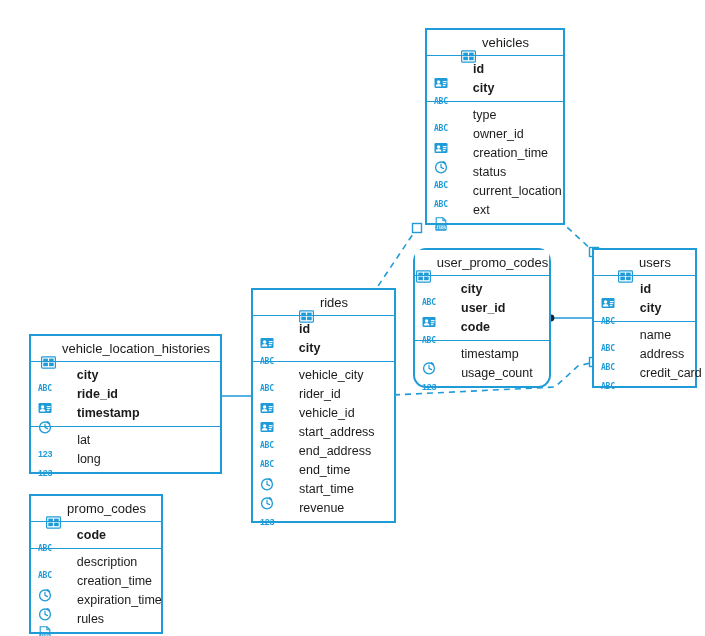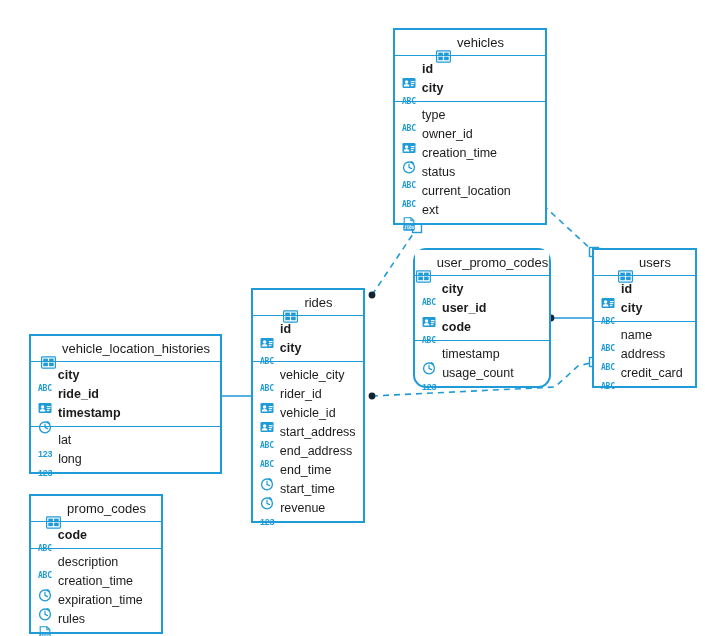--- a/index.html
+++ b/index.html
@@ -36,21 +36,21 @@
   }
   .ent-section{padding:3px 0 4px 0;}
   .ent-section.keys{border-bottom:1px solid #1f9bd8;}
   .field{
     height:19px;
     display:flex;align-items:center;gap:6px;
     padding:0 7px;
     box-sizing:border-box;
     white-space:nowrap;
   }
-  .fname{font-size:12.5px;color:#1b1b1b;}
+  .fname{font-size:12.5px;color:#1b1b1b;margin-left:19px;}
   .field.pk .fname{font-weight:bold;}
 
   
   .ic{flex:0 0 auto;display:inline-block;line-height:0;margin-top:28px;}
   .ic svg{display:block;}
   .ic-num{
     font-family:"Liberation Sans", sans-serif;
     font-size:9px;font-weight:bold;color:#1f9bd8;
     line-height:14px;letter-spacing:-0.3px;
   }
@@ -82,21 +82,21 @@
       </g>
       <g>
         <path d="M551 318 L592 318" fill="none" stroke="#1f9bd8" stroke-width="1.6"></path>
         <circle cx="551" cy="318" r="3.4" fill="#0f2533"></circle>
       </g>
       <g>
         <path d="M216 396 L251 396" fill="none" stroke="#1f9bd8" stroke-width="1.6"></path>
         <circle cx="216" cy="396" r="3.4" fill="#0f2533"></circle>
       </g>
     </svg>
-<div class="entity" style="left: 393px; top: 28px; width: 154px;">
+<div class="entity" style="left: 425px; top: 28px; width: 140px;">
       <div class="ent-header">
         <span class="ic">
           <svg width="15" height="13" viewBox="0 0 15 13">
             <rect x="0.6" y="0.9" width="13.8" height="11.2" rx="0.8" fill="none" stroke="#1f9bd8" stroke-width="1.2"></rect>
             <rect x="2.3" y="2.6" width="4.6" height="2.8" fill="#1f9bd8"></rect>
             <rect x="8.1" y="2.6" width="4.6" height="2.8" fill="#1f9bd8"></rect>
             <rect x="2.3" y="6.6" width="4.6" height="3.6" fill="#1f9bd8"></rect>
             <rect x="8.1" y="6.6" width="4.6" height="3.6" fill="#1f9bd8"></rect>
           </svg>
         </span>
@@ -263,21 +263,21 @@
         <div class="field">
           <span class="ic ic-abc">ABC</span>
           <span class="fname">address</span>
         </div>
         <div class="field">
           <span class="ic ic-abc">ABC</span>
           <span class="fname">credit_card</span>
         </div>
       </div>
     </div>
-    <div class="entity" style="left: 251px; top: 288px; width: 114px;">
+    <div class="entity" style="left: 251px; top: 288px; width: 145px;">
       <div class="ent-header">
         <span class="ic">
           <svg width="15" height="13" viewBox="0 0 15 13">
             <rect x="0.6" y="0.9" width="13.8" height="11.2" rx="0.8" fill="none" stroke="#1f9bd8" stroke-width="1.2"></rect>
             <rect x="2.3" y="2.6" width="4.6" height="2.8" fill="#1f9bd8"></rect>
             <rect x="8.1" y="2.6" width="4.6" height="2.8" fill="#1f9bd8"></rect>
             <rect x="2.3" y="6.6" width="4.6" height="3.6" fill="#1f9bd8"></rect>
             <rect x="8.1" y="6.6" width="4.6" height="3.6" fill="#1f9bd8"></rect>
           </svg>
         </span>

